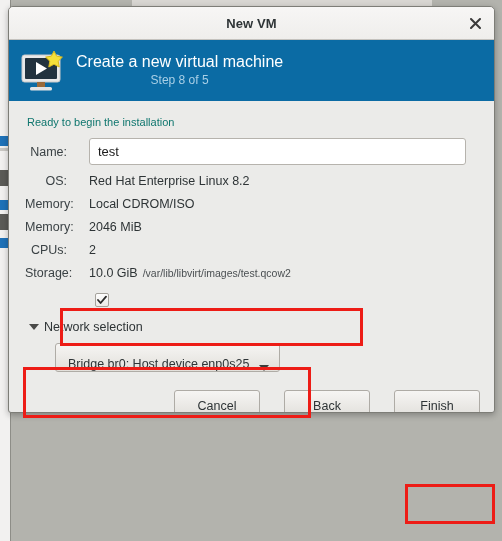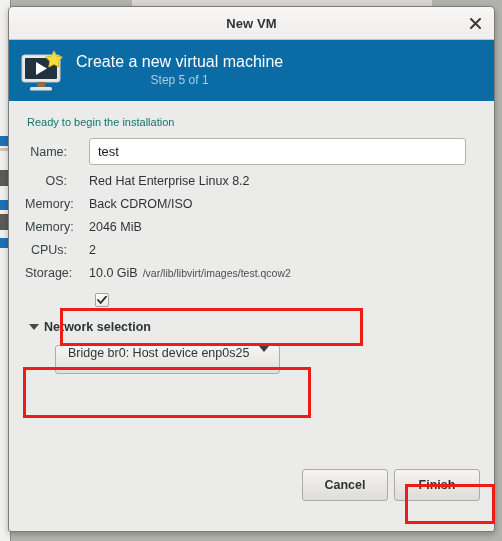--- a/index.html
+++ b/index.html
@@ -38,21 +38,21 @@
     left: 132px; top: 0;
     width: 300px; height: 8px;
     background: #d8d6d2;
   }
 
   
   #dialog {
     position: absolute;
     left: 8px; top: 6px;
     width: 487px;
-    height: 526px;
+    height: 407px;
     background: #ebebe9;
     border: 1px solid #7d7d77;
     border-radius: 5px 5px 3px 3px;
     box-sizing: border-box;
     box-shadow: 0 2px 6px rgba(0,0,0,0.28);
     display: flex;
     flex-direction: column;
     overflow: hidden;
   }
 
@@ -203,42 +203,41 @@
     color: #2e3436;
     margin-left: 7px;
   }
 
   
   #expander-row {
     display: flex;
     align-items: center;
     margin-top: 13px;
     margin-left: 4px;
-    font-weight: bold;
   }
   #expander-tri {
     width: 0; height: 0;
     border-left: 5px solid transparent;
     border-right: 5px solid transparent;
     border-top: 6px solid #4a4a48;
     margin-right: 5px;
   }
   #expander-label {
     font-size: 12.5px;
     color: #2e3436;
   }
 
   
   #combo-wrap {
     margin-top: 9px;
     margin-left: 30px;
   }
   #net-combo {
     display: inline-flex;
-    align-items: flex-start;
+    align-items: flex-end;
     height: 29px;
     padding: 0 10px 0 12px;
     background: linear-gradient(to bottom, #f6f5f3 0%, #e2e0db 100%);
     border: 1px solid #afaca6;
     border-radius: 3px;
     box-sizing: border-box;
     cursor: pointer;
   }
   #net-combo-label {
     font-size: 12.5px;
@@ -249,26 +248,25 @@
     border-left: 5px solid transparent;
     border-right: 5px solid transparent;
     border-top: 6px solid #3c3c3a;
     margin-left: 10px;
   }
 
   
   #footer {
     flex: 0 0 62px;
     display: flex;
-    align-items: flex-start;
+    align-items: flex-end;
     justify-content: flex-end;
     padding: 0 14px 12px 0;
     box-sizing: border-box;
-    gap: 6px;
-    font-weight: bold;
+    gap: 24px;
   }
   .btn {
     width: 86px;
     height: 32px;
     background: linear-gradient(to bottom, #f6f5f3 0%, #dedcd7 100%);
     border: 1px solid #aeaba5;
     border-radius: 3px;
     box-sizing: border-box;
     display: flex;
     align-items: center;
@@ -322,41 +320,41 @@
         <rect x="2" y="6" width="38" height="27" rx="2.5" fill="#e9e9e9" stroke="#c9c9c9" stroke-width="1"></rect>
         <rect x="5" y="9" width="32" height="21" rx="1" fill="#22323e"></rect>
         <path d="M16 13 L27 19.5 L16 26 Z" fill="#ffffff"></path>
         <rect x="17" y="33" width="8" height="5" fill="#9a6a3a"></rect>
         <rect x="10" y="38" width="22" height="3.5" rx="1.5" fill="#e4e4e4"></rect>
         <path d="M34 2 L36.6 7.2 L42.4 8.1 L38.2 12.2 L39.2 18 L34 15.3 L28.8 18 L29.8 12.2 L25.6 8.1 L31.4 7.2 Z" fill="#f5e03a" stroke="#d8b81c" stroke-width="1"></path>
       </svg>
     </div>
     <div id="banner-texts">
       <div id="banner-title">Create a new virtual machine</div>
-      <div id="banner-step">Step 5 of 1</div>
+      <div id="banner-step">Step 8 of 5</div>
     </div>
   </div>
 
   <div id="content">
 
     <div id="ready-line">Ready to begin the installation</div>
 
     <div class="sum-row" id="row-name">
       <div class="sum-label">Name:</div>
       <div id="name-input">test</div>
     </div>
 
     <div class="sum-row">
       <div class="sum-label">OS:</div>
       <div class="sum-value">Red Hat Enterprise Linux 8.2</div>
     </div>
 
     <div class="sum-row">
       <div class="sum-label">Memory:</div>
-      <div class="sum-value">Back CDROM/ISO</div>
+      <div class="sum-value">Local CDROM/ISO</div>
     </div>
 
     <div class="sum-row">
       <div class="sum-label">Memory:</div>
       <div class="sum-value">2046 MiB</div>
     </div>
 
     <div class="sum-row">
       <div class="sum-label">CPUs:</div>
       <div class="sum-value">2</div>
@@ -385,20 +383,21 @@
       <div id="net-combo">
         <span id="net-combo-label">Bridge br0: Host device enp0s25</span>
         <span id="net-combo-arrow"></span>
       </div>
     </div>
 
   </div>
 
   <div id="footer">
     <div class="btn">Cancel</div>
+    <div class="btn">Back</div>
     <div class="btn">Finish</div>
   </div>
 
 </div>
 
 <div class="annot" id="annot-checkbox"></div>
 <div class="annot" id="annot-network"></div>
 <div class="annot" id="annot-finish"></div>
 
 </body></html>

